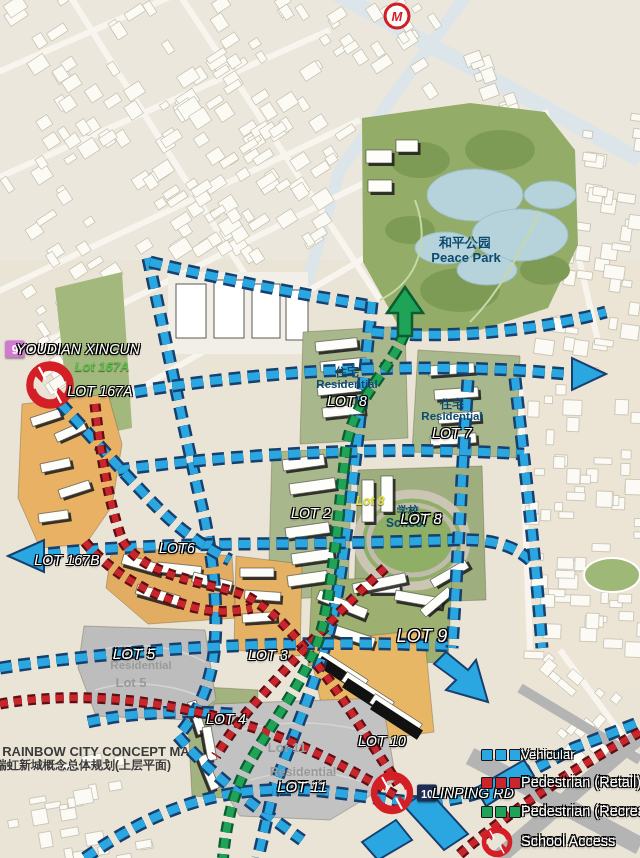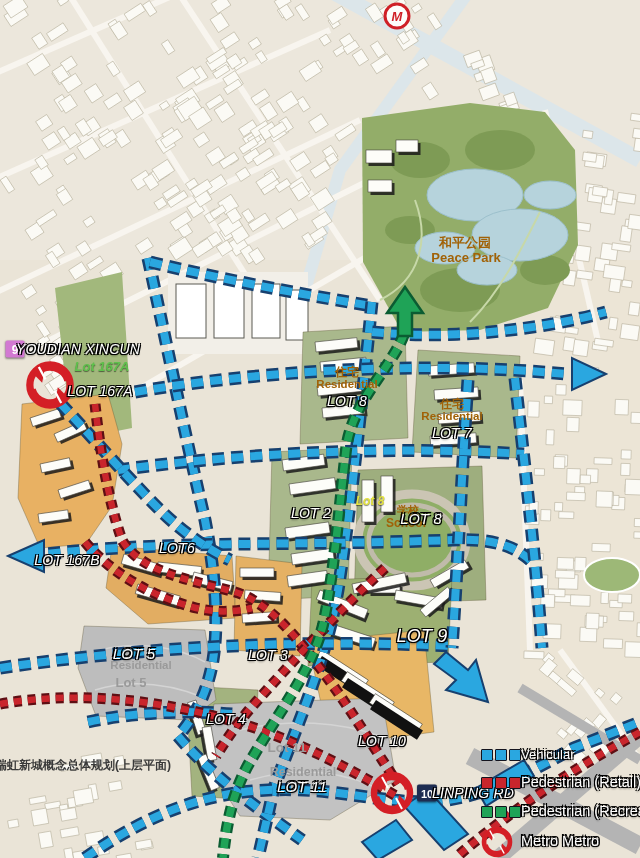--- a/index.html
+++ b/index.html
@@ -5,21 +5,21 @@
   html,body{margin:0;padding:0;background:#888;}
   .stage{position:relative;width:640px;height:858px;overflow:hidden;background:#eae4d7;
          font-family:"Liberation Sans",sans-serif;}
   .stage svg.base{position:absolute;left:0;top:0;}
   .lbl{position:absolute;transform:translate(-50%,-50%);white-space:nowrap;line-height:1;
        font-family:"Liberation Sans",sans-serif;}
   .outl{color:#fff;font-weight:normal;font-style:italic;letter-spacing:.2px;
         text-shadow:-1.3px -1.3px 0 #000,1.3px -1.3px 0 #000,-1.3px 1.3px 0 #000,
                     1.3px 1.3px 0 #000,0 2px 2px rgba(0,0,0,.45);}
   .leg{font-style:normal;letter-spacing:0;}
-  .blk{color:#a16207;font-weight:bold;}
+  .blk{color:#0c4a6e;font-weight:bold;}
   .gry{color:#9a9a9a;font-weight:bold;}
   .grn{color:#5fc14c;font-weight:bold;font-style:italic;text-shadow:0 1px 1px rgba(0,0,0,.5);}
   .ylw{color:#e3e23e;font-weight:bold;font-style:italic;text-shadow:0 1px 1px rgba(0,0,0,.5);}
   .ttl{color:#3a3a3a;font-weight:bold;}
   .badge{position:absolute;transform:translate(-50%,-50%);display:flex;align-items:center;
          justify-content:center;color:#fff;font-weight:bold;border-radius:2px;
          font-family:"Liberation Sans",sans-serif;box-shadow:0 1px 2px rgba(0,0,0,.4);}
   .mlogo{position:absolute;transform:translate(-50%,-50%);width:21px;height:21px;
          border:3px solid #cf2027;border-radius:50%;background:#fdfdfb;color:#cf2027;
          font-weight:bold;font-style:italic;font-size:13px;display:flex;align-items:center;
@@ -715,20 +715,21 @@
   <div class="lbl outl" style="left:422px;top:636px;font-size:18px">LOT 9</div>
   <div class="lbl outl" style="left:382px;top:741px;font-size:14px">LOT 10</div>
 
   <div class="lbl gry" style="left:287px;top:748px;font-size:13.5px">Lot 11</div>
   <div class="lbl gry" style="left:303px;top:772px;font-size:12.5px">Residential</div>
   <div class="lbl outl" style="left:302px;top:786px;font-size:15px">LOT 11</div>
 
   <div class="badge" style="left:427px;top:793px;width:20px;height:17px;background:#1e2d52;font-size:11px">10</div>
   <div class="lbl outl" style="left:473px;top:793px;font-size:14px">LINPING RD</div>
 
+  <div class="lbl ttl" style="left:96px;top:751px;font-size:13px">RAINBOW CITY CONCEPT MA</div>
   <div class="lbl ttl" style="left:83px;top:765px;font-size:12px">瑞虹新城概念总体规划(上层平面)</div>
 
   <div>
     <div class="sw" style="left:481px;top:749px">
         <i style="background: rgb(42, 167, 224);"></i>
         <i style="background: rgb(42, 167, 224);"></i>
         <i style="background: rgb(42, 167, 224);"></i>
       </div>
     <div class="lbl outl leg" style="left:521px;top:754px;font-size:13px;transform:translate(0,-50%)">Vehicular</div>
 
@@ -742,15 +743,15 @@
     <div class="sw" style="left:481px;top:806px">
         <i style="background: rgb(31, 163, 87);"></i>
         <i style="background: rgb(31, 163, 87);"></i>
         <i style="background: rgb(31, 163, 87);"></i>
       </div>
     <div class="lbl outl leg" style="left:521px;top:811px;font-size:14.5px;transform:translate(0,-50%)">Pedestrian (Recreation)</div>
 
     <svg class="legmetro" style="left:479px;top:824px" width="36" height="36" viewBox="0 0 100 100">
         <use href="#metroG"></use>
       </svg>
-    <div class="lbl outl leg" style="left:521px;top:841px;font-size:14.5px;transform:translate(0,-50%)">Metro Metro</div>
+    <div class="lbl outl leg" style="left:521px;top:841px;font-size:14.5px;transform:translate(0,-50%)">School Access</div>
   </div>
 </div>
 
 </body></html>

